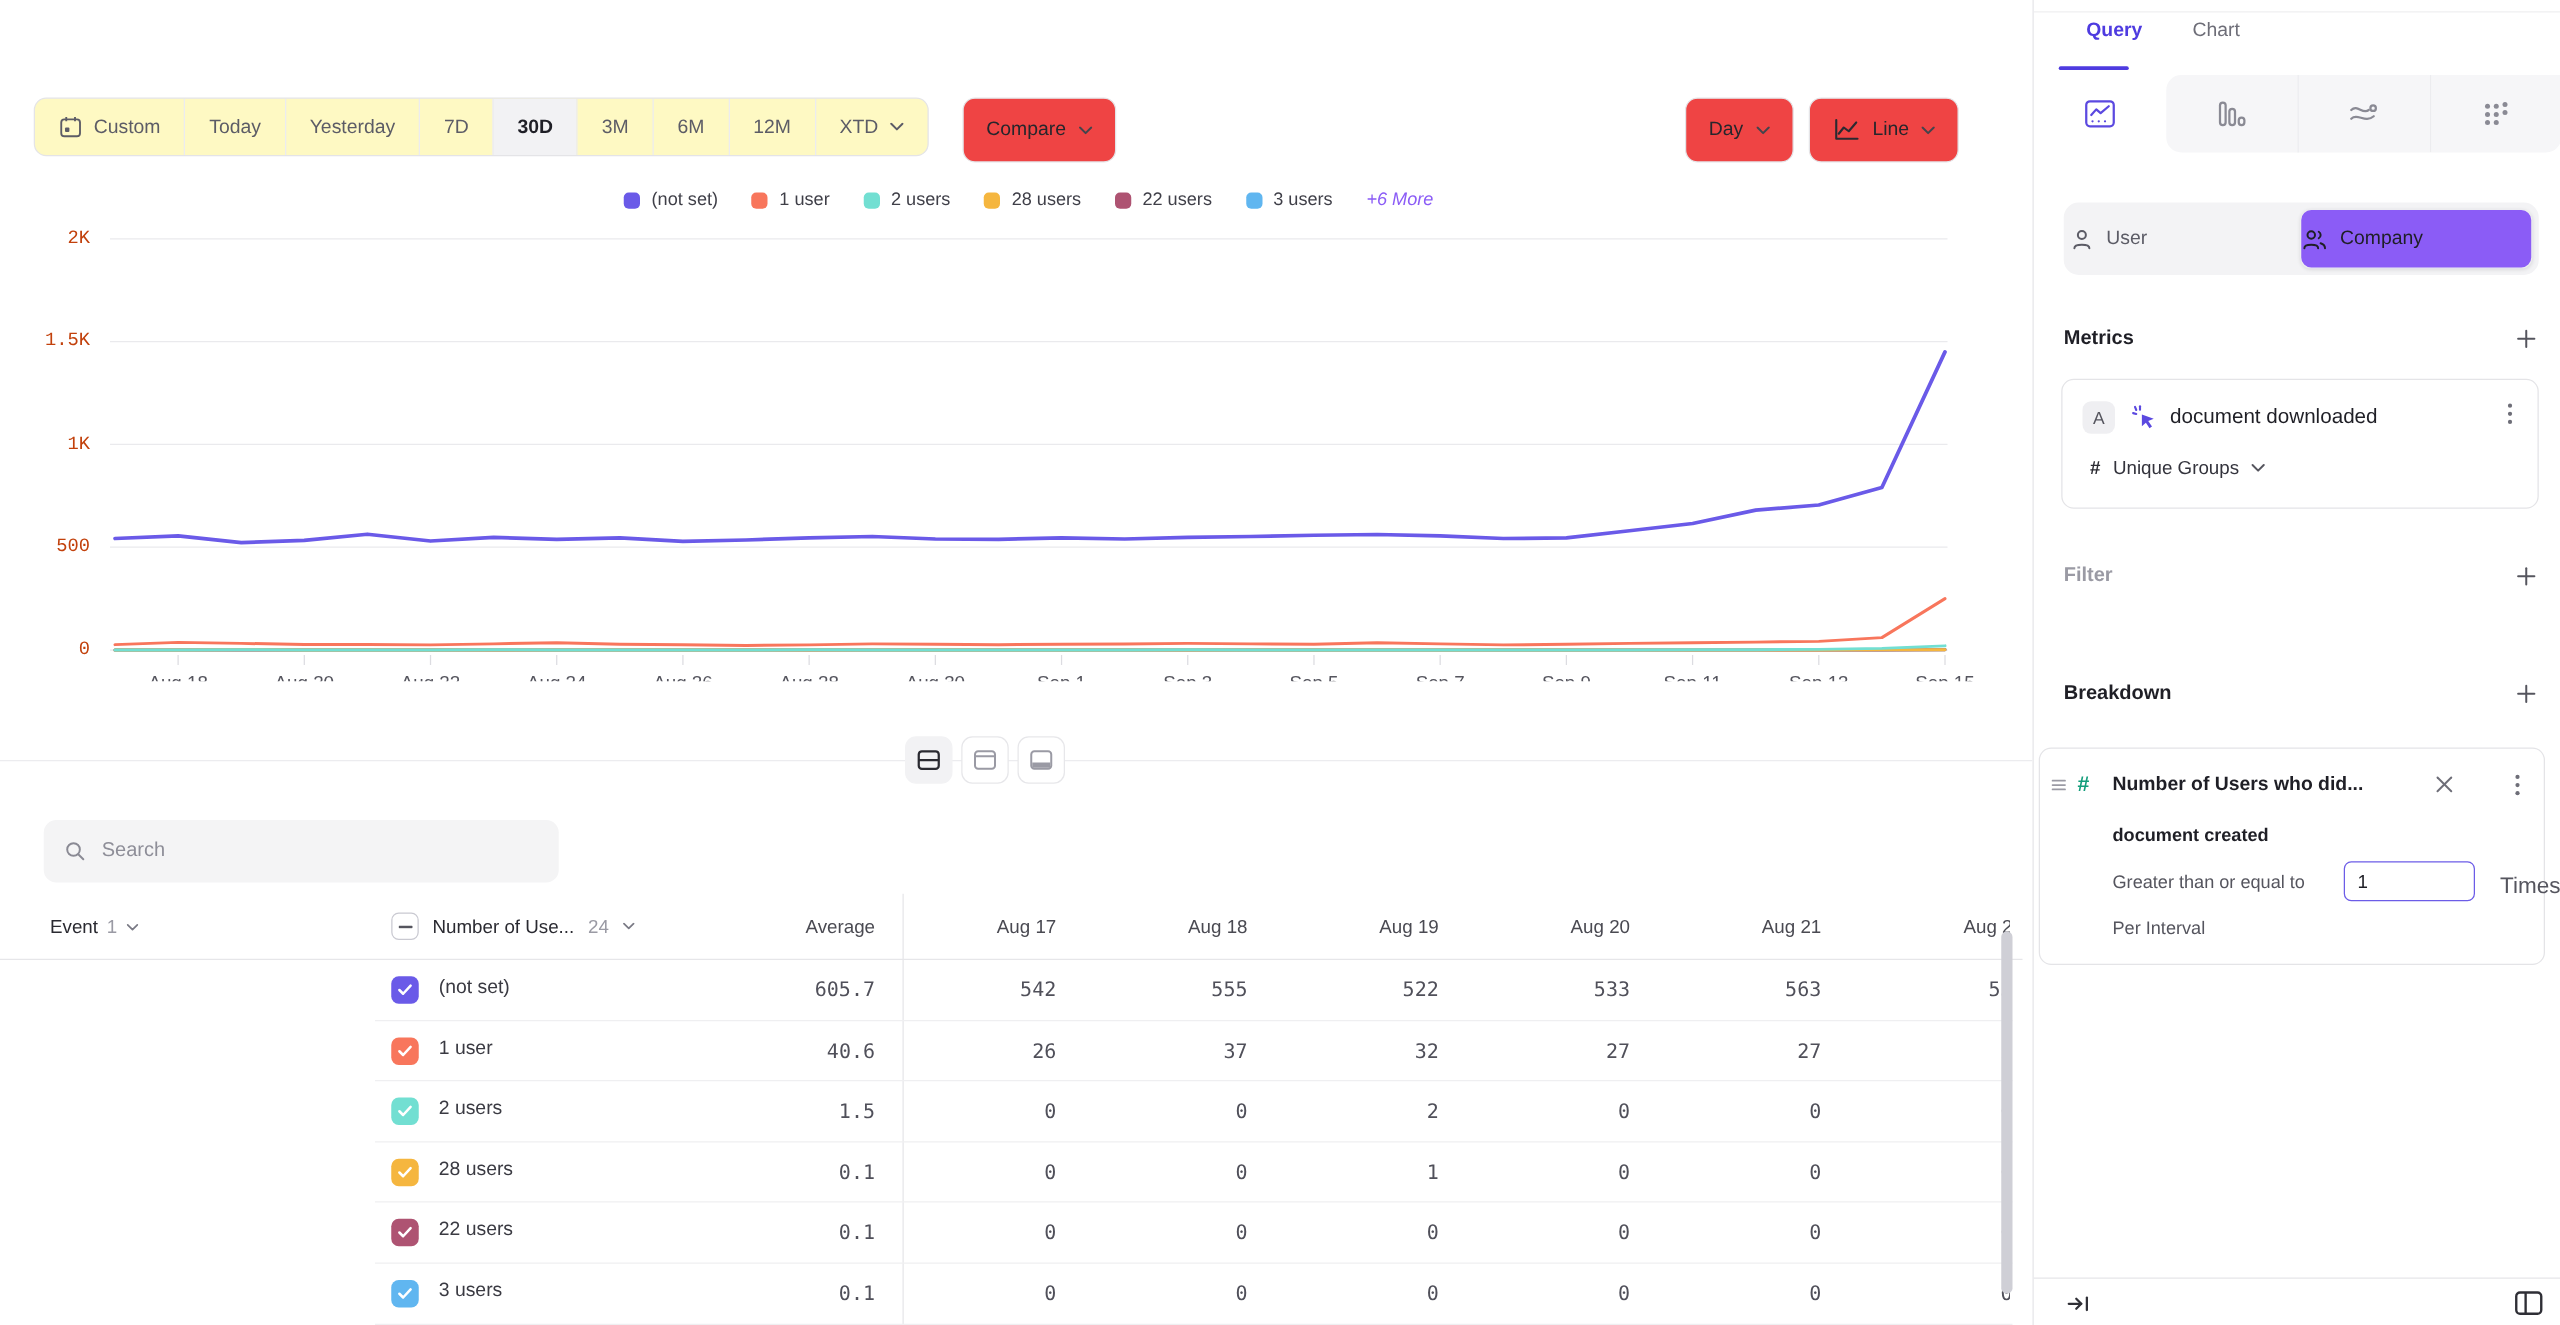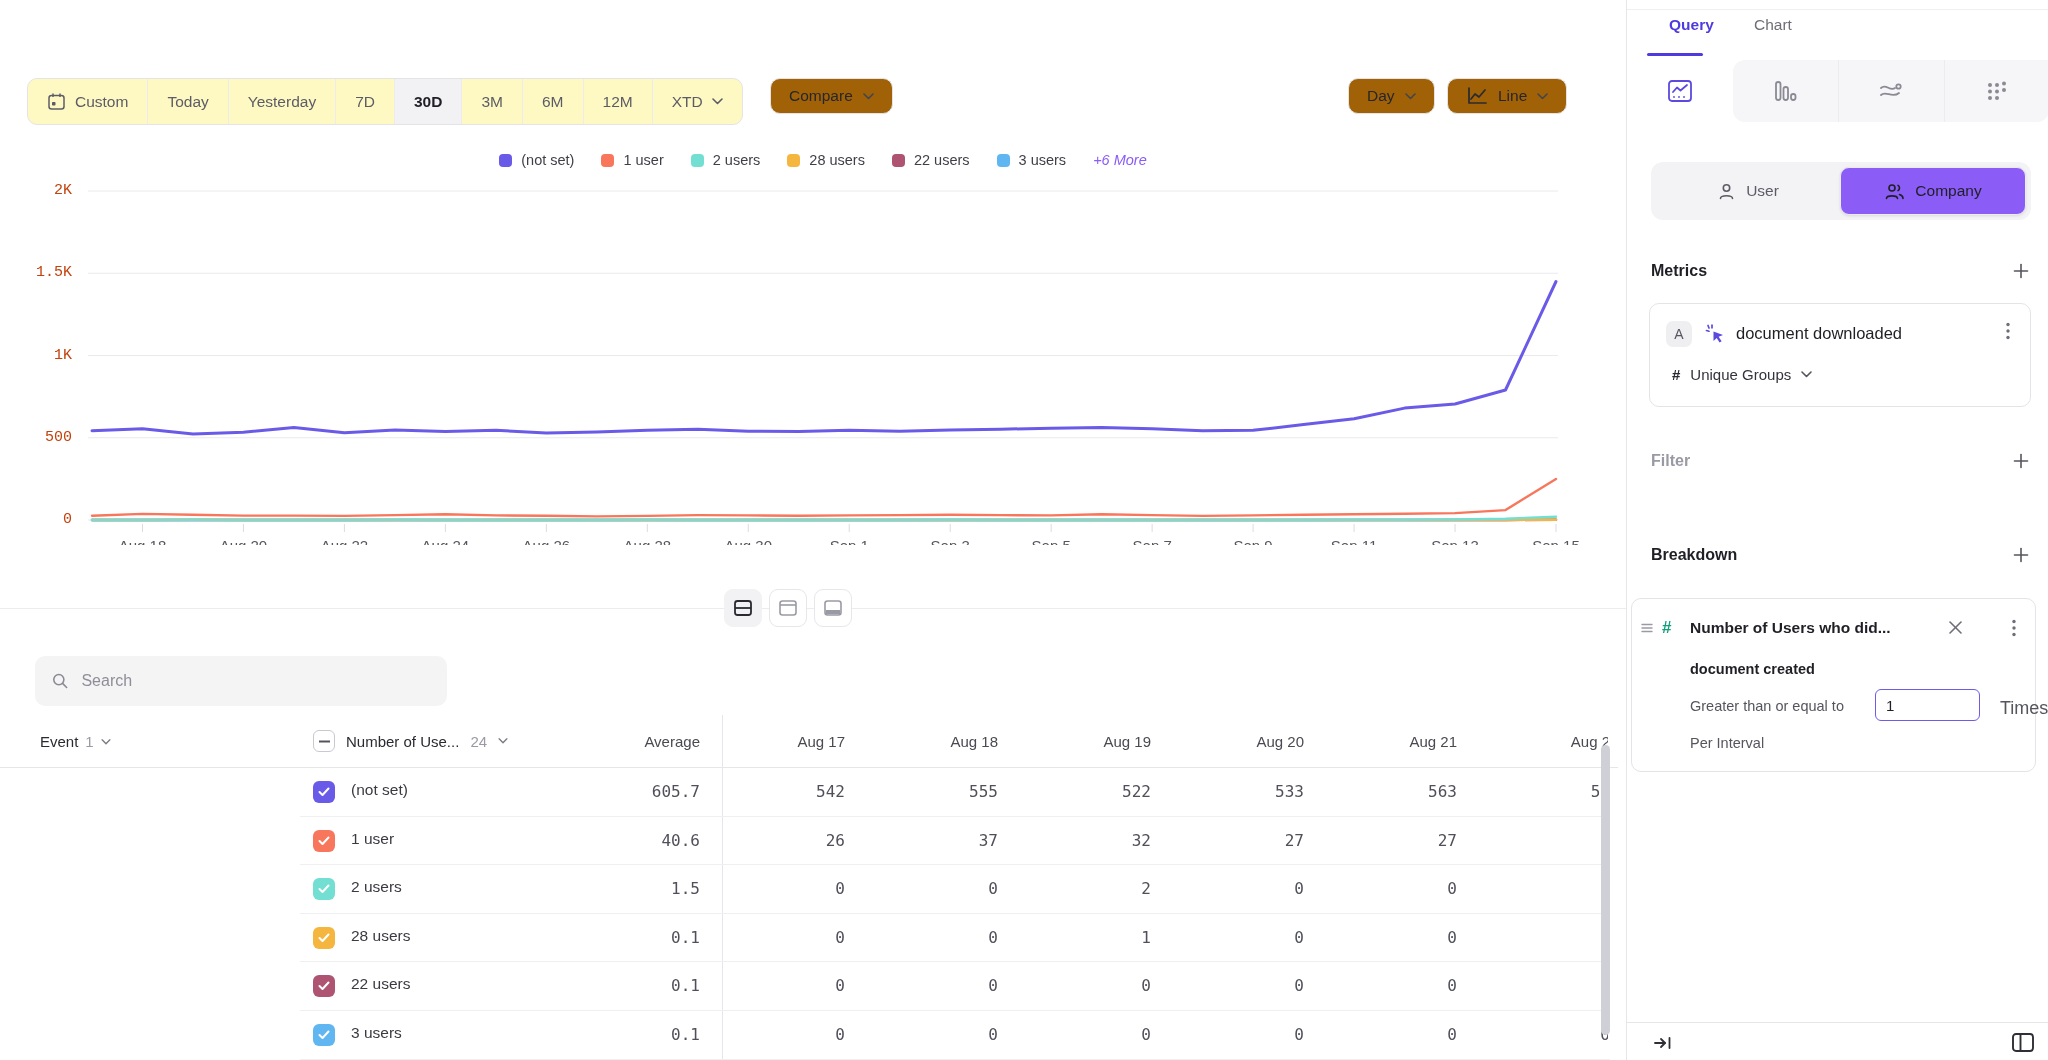--- a/index.html
+++ b/index.html
@@ -6,21 +6,21 @@
   html,body { width:2048px; height:1060px; background:#fff; font-family:"Liberation Sans", sans-serif; color:#33333A; overflow:hidden; }
   #app { position:relative; width:2048px; height:1060px; background:#fff; }
   .abs { position:absolute; }
   .mono { font-family:"DejaVu Sans Mono", monospace; }
 
   
   .range-group { left:27px; top:78px; height:47px; display:flex; align-items:stretch; border:1px solid #E4E4E7; border-radius:10px; overflow:hidden; background:#fef9c3; }
   .range-btn { display:flex; align-items:center; gap:9px; padding:0 19px; font-size:15.5px; color:#5C5C66; border-left:1px solid #ECECEF; cursor:pointer; white-space:nowrap; }
   .range-btn:first-child { border-left:none; }
   .range-btn.active { background:#F2F2F4; color:#1F1F26; font-weight:bold; }
-  .pill-btn { height:36px; display:flex; align-items:center; gap:10px; padding:0 18px; border:1px solid #E4E4E7; border-radius:10px; background:#a16207; font-size:15.5px; color:#26262C; font-weight:500; cursor:pointer; }
+  .pill-btn { height:52px; display:flex; align-items:center; gap:10px; padding:0 18px; border:1px solid #E4E4E7; border-radius:10px; background:#ef4444; font-size:15.5px; color:#26262C; font-weight:500; cursor:pointer; }
   .chev { flex:0 0 auto; }
 
   
   .legend { left:90px; top:152px; width:1466px; display:flex; justify-content:center; align-items:center; gap:27px; }
   .legend-item { display:flex; align-items:center; gap:9px; font-size:14.5px; color:#3F3F48; cursor:pointer; }
   .legend-swatch { width:13px; height:13px; border-radius:4px; }
   .legend-more { font-size:14.5px; color:#8b5cf6; cursor:pointer;font-style:italic; }
 
   
   .y-labels div { position:absolute; left:0; width:52px; text-align:right; font-size:15px; color:#c2410c;font-family:Liberation Mono, monospace; }
@@ -65,21 +65,21 @@
   .sb-tab { position:absolute; top:16px; font-size:15.5px; cursor:pointer;margin-left:19px; }
   .sb-tab.q { left:23px; color:#4E3BE0; font-weight:bold; }
   .sb-tab.c { left:108px; color:#6E6E78; }
   .sb-underline { position:absolute; left:20px; top:53px; width:56px; height:3px; background:#4E3BE0; border-radius:2px; }
   .tiles { position:absolute; left:0; top:60px; width:422px; height:62px; display:flex; }
   .tile { flex:0 0 105.5px; display:flex; align-items:center; justify-content:center; cursor:pointer; }
   .tile.gray { background:#F6F6F8; border-left:1px solid #ECECEF; }
   .tile.gray.first { border-radius:12px 0 0 12px; border-left:none; }
   .tile.gray.last { border-radius:0 0 12px 0; }
   .entity-toggle { position:absolute; left:24px; top:162px; width:380px; height:58px; background:#F3F3F5; border-radius:12px; padding:5px; display:flex; }
-  .seg { flex:1; display:flex; align-items:center; justify-content:center; gap:10px; font-size:15.5px; color:#5C5C66; border-radius:9px; cursor:pointer; }
+  .seg { flex:1; display:flex; align-items:center; justify-content:flex-start; gap:10px; font-size:15.5px; color:#5C5C66; border-radius:9px; cursor:pointer; }
   .seg.active { background:#8b5cf6; color:#1F1F26; font-weight:500; box-shadow:0 1px 3px rgba(0,0,0,0.10); border:1px solid #ECECEF; }
   .sb-heading { position:absolute; left:24px; font-size:16px; }
   .sb-plus { position:absolute; left:386px; cursor:pointer; }
   .card { position:absolute; left:22px; width:382px; background:#fff; border:1px solid #E4E4E7; border-radius:10px; }
   .metric-card { top:303px; height:104px; }
   .badge-a { position:absolute; left:16px; top:17px; width:26px; height:26px; background:#EFEFF2; border-radius:7px; text-align:center; line-height:26px; font-size:14px; color:#55555E; font-weight:500; }
   .metric-name { position:absolute; left:86px; top:20px; font-size:16.5px; font-weight:500; color:#1F1F26; }
   .kebab { position:absolute; cursor:pointer; }
   .hash { font-weight:bold; font-size:15px; color:#2A2A31; }
   .measure { position:absolute; left:46px; top:62px; display:flex; align-items:center; gap:10px; font-size:15px; color:#33333C; cursor:pointer; }

